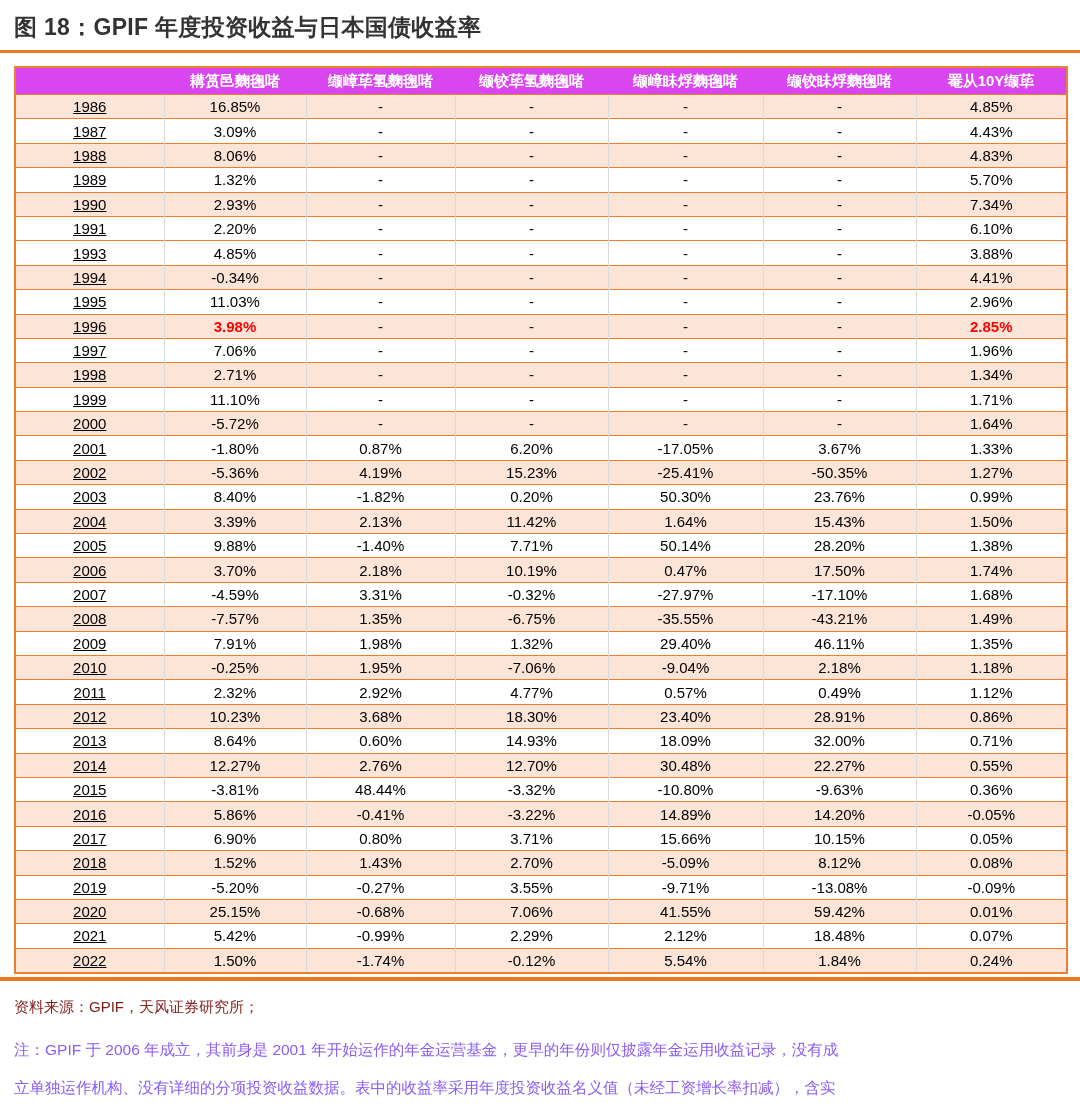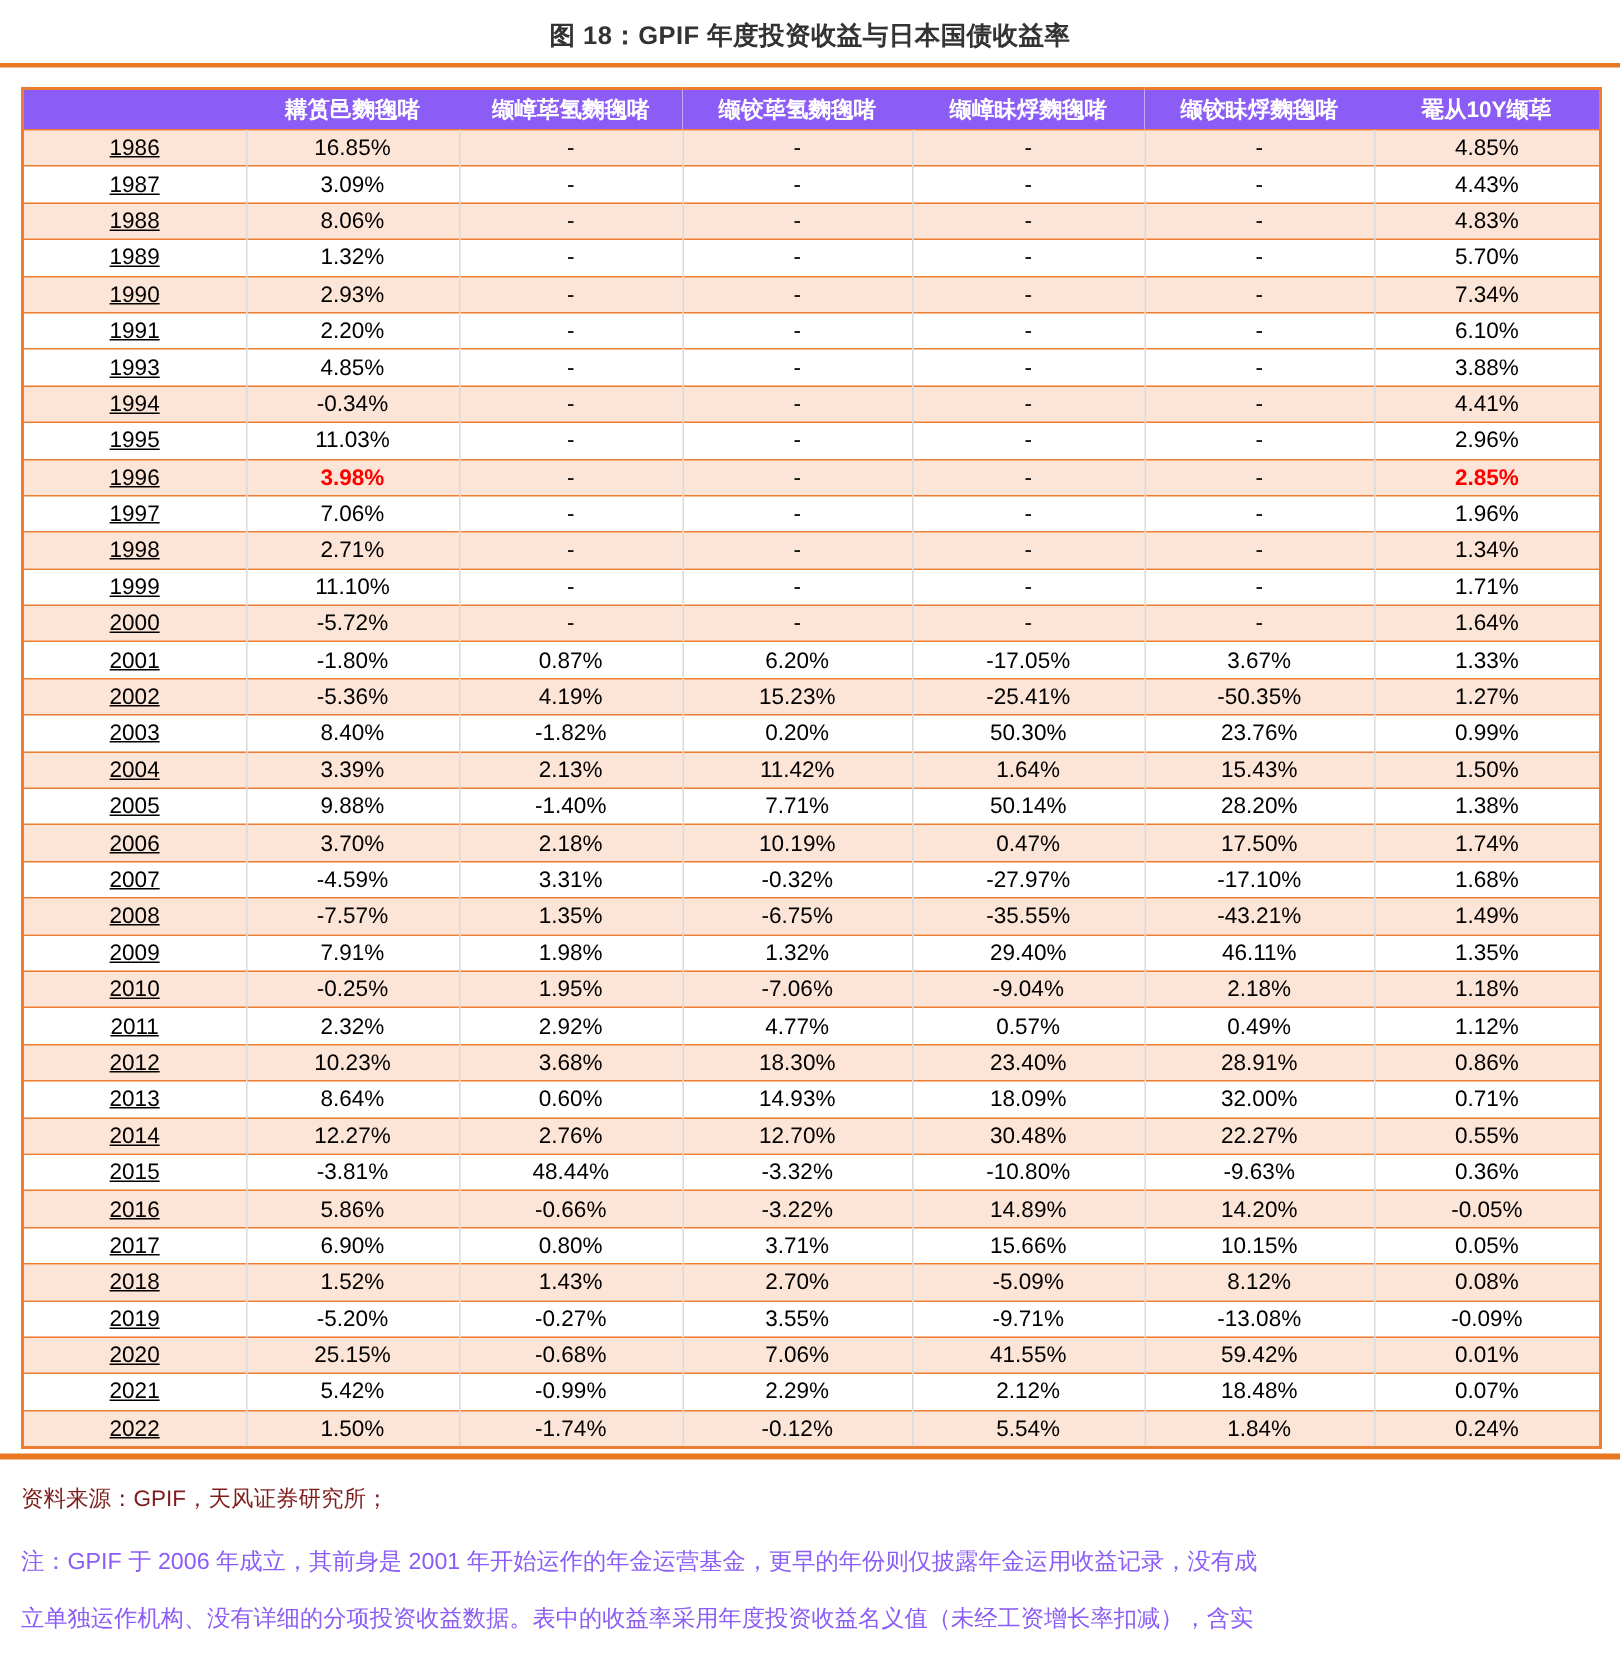--- a/index.html
+++ b/index.html
@@ -6,44 +6,43 @@
     margin: 0;
     padding: 0;
     width: 1080px;
     height: 1113px;
     background: #ffffff;
     font-family: "Liberation Sans", "DejaVu Sans", sans-serif;
     overflow: hidden;
   }
   .figure-title {
     padding: 12px 14px 7px 14px;
-    font-size: 17px;
+    font-size: 23px;
     font-weight: bold;
     color: #333333;
     letter-spacing: 0.3px;
-    text-align: center;
   }
   .accent-rule {
     width: 1080px;
     height: 3px;
     background: #E87722;
   }
   .accent-rule.bottom {
     height: 4px;
     margin-top: 3px;
   }
   table.returns-table {
     border-collapse: collapse;
     table-layout: fixed;
     width: 1052px;
     margin: 13px 14px 0 14px;
     border: 2px solid #ED7D31;
   }
   table.returns-table thead th {
-    background: #8b5cf6;
+    background: #d946ef;
     color: #ffffff;
     font-size: 15px;
     font-weight: bold;
     height: 26px;
     padding: 0 4px;
     text-align: center;
     white-space: nowrap;
     overflow: hidden;
   }
   table.returns-table td {
@@ -361,21 +360,21 @@
         <td>-3.81%</td>
         <td>48.44%</td>
         <td>-3.32%</td>
         <td>-10.80%</td>
         <td>-9.63%</td>
         <td>0.36%</td>
       </tr>
       <tr class="stripe">
         <td>2016</td>
         <td>5.86%</td>
-        <td>-0.66%</td>
+        <td>-0.41%</td>
         <td>-3.22%</td>
         <td>14.89%</td>
         <td>14.20%</td>
         <td>-0.05%</td>
       </tr>
       <tr>
         <td>2017</td>
         <td>6.90%</td>
         <td>0.80%</td>
         <td>3.71%</td>

